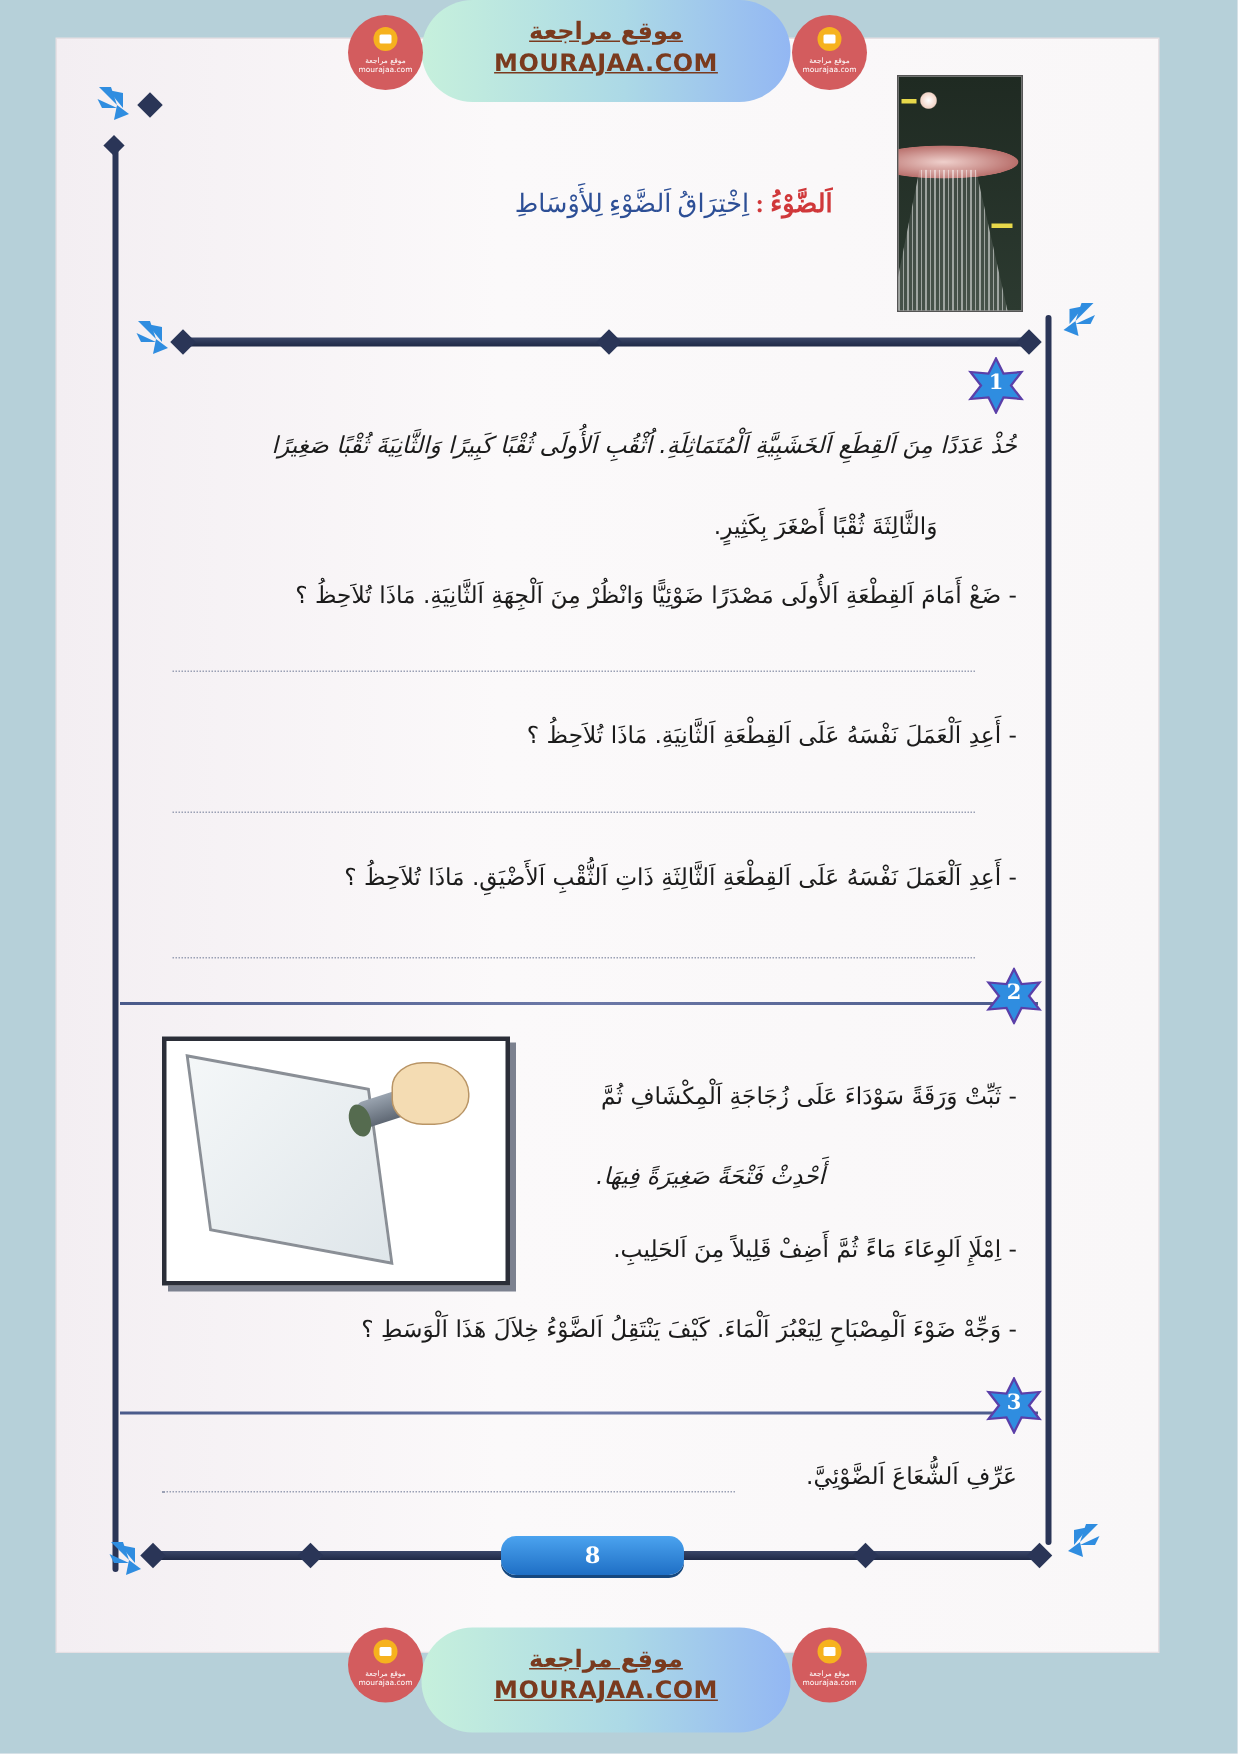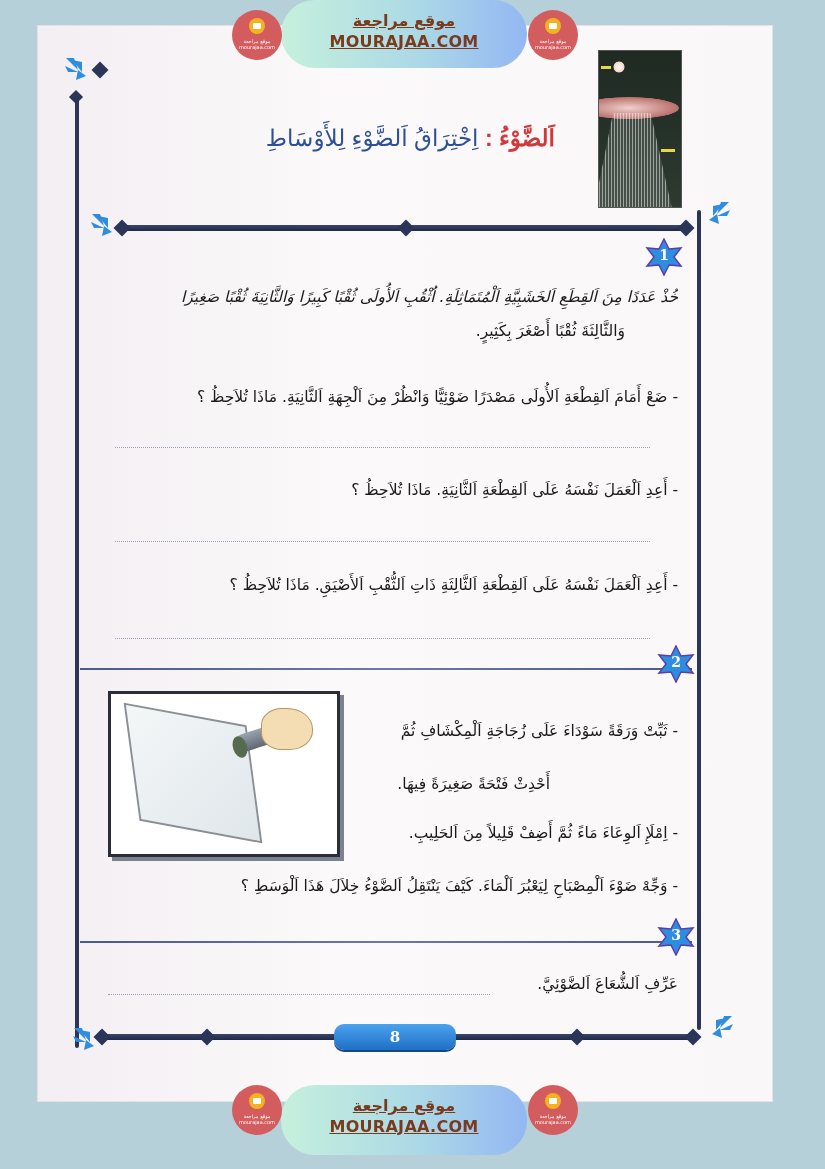--- a/index.html
+++ b/index.html
@@ -22,21 +22,21 @@
   .vbar{position:absolute;width:4px;background:#2a3557;border-radius:2px;}
   .knob{position:absolute;width:12px;height:12px;background:#2a3557;transform:rotate(45deg);}
   .hbar{position:absolute;height:6px;background:linear-gradient(180deg,#3a4668,#1f2946);border-radius:3px;}
   .fan{position:absolute;width:26px;height:26px;}
   .sep-line{position:absolute;height:2px;background:linear-gradient(90deg,#4a5a8a,#6d79a8,#4a5a8a);}
   .dots{position:absolute;height:1px;border-top:1px dotted #9aa0b4;}
 
   .star{position:absolute;width:38px;height:38px;z-index:3;}
   .star span{position:absolute;left:0;right:0;top:9px;text-align:center;color:#fff;font-family:"DejaVu Serif",serif;font-weight:bold;font-size:14px;}
 
-  .title{position:absolute;right:270px;top:125px;direction:rtl;font-family:Liberation Sans, sans-serif;font-size:23px;color:#2d4f96;white-space:nowrap;}
+  .title{position:absolute;right:270px;top:125px;direction:rtl;font-family:Liberation Serif, serif;font-size:17px;color:#2d4f96;white-space:nowrap;}
   .title .red{color:#d0383a;font-weight:bold;}
 
   .photo{position:absolute;left:598px;top:50px;width:82px;height:156px;background:linear-gradient(180deg,#1f2a22 0%,#2c3a30 100%);overflow:hidden;border:1px solid #555;}
   .photo .lamp{position:absolute;left:14px;top:10px;width:12px;height:12px;border-radius:50%;background:radial-gradient(#fff,#f3d5c8 60%,transparent 70%);}
   .photo .shade{position:absolute;left:-20px;top:46px;width:100px;height:22px;border-radius:50%;background:radial-gradient(#efd0cc,#b9706c 70%,transparent 72%);}
   .photo .beam{position:absolute;left:-6px;top:62px;width:80px;height:100px;background:repeating-linear-gradient(90deg,rgba(255,255,255,.55) 0 1px,rgba(255,255,255,.12) 1px 3px);clip-path:polygon(25% 0,72% 0,100% 100%,0 100%);}
   .photo .lbl{position:absolute;height:3px;background:#e7d84a;}
 
   .txt-ar{position:absolute;direction:rtl;text-align:right;font-family:"DejaVu Sans",sans-serif;font-size:15.5px;color:#1b1b1b;white-space:nowrap;}
 
@@ -116,21 +116,21 @@
 </div>
 
 <svg class="star" style="left:645px;top:238px;" viewBox="0 0 38 38">
     <polygon points="19,1 24,11 36,10 29,19 36,28 24,27 19,37 14,27 2,28 9,19 2,10 14,11" fill="#2f8de0" stroke="#5b3fa8" stroke-width="1.5"></polygon>
   </svg>
 <div class="star" style="left:645px;top:238px;">
     <span>1</span>
   </div>
 
 <div class="txt-ar" style="right:147px;top:288px;font-style:italic;">خُذْ عَدَدًا مِنَ اَلقِطَعِ اَلخَشَبِيَّةِ اَلْمُتَمَاثِلَةِ. اُثْقُبِ اَلأُولَى ثُقْبًا كَبِيرًا وَالثَّانِيَةَ ثُقْبًا صَغِيرًا</div>
-<div class="txt-ar" style="right:200px;top:322px;margin-left:48px;">وَالثَّالِثَةَ ثُقْبًا أَصْغَرَ بِكَثِيرٍ.</div>
+<div class="txt-ar" style="right:200px;top:342px;margin-left:48px;">وَالثَّالِثَةَ ثُقْبًا أَصْغَرَ بِكَثِيرٍ.</div>
 <div class="txt-ar" style="right:147px;top:388px;">- ضَعْ أَمَامَ اَلقِطْعَةِ اَلأُولَى مَصْدَرًا ضَوْئِيًّا وَانْظُرْ مِنَ اَلْجِهَةِ اَلثَّانِيَةِ. مَاذَا تُلاَحِظُ ؟</div>
 <div class="dots" style="left:115px;top:447px;width:535px;"></div>
 <div class="txt-ar" style="right:147px;top:481px;">- أَعِدِ اَلْعَمَلَ نَفْسَهُ عَلَى اَلقِطْعَةِ اَلثَّانِيَةِ. مَاذَا تُلاَحِظُ ؟</div>
 <div class="dots" style="left:115px;top:541px;width:535px;"></div>
 <div class="txt-ar" style="right:147px;top:576px;">- أَعِدِ اَلْعَمَلَ نَفْسَهُ عَلَى اَلقِطْعَةِ اَلثَّالِثَةِ ذَاتِ اَلثُّقْبِ اَلأَضْيَقِ. مَاذَا تُلاَحِظُ ؟</div>
 <div class="dots" style="left:115px;top:638px;width:535px;"></div>
 
 <div class="sep-line" style="left:80px;top:668px;width:612px;"></div>
 <svg class="star" style="left:657px;top:645px;" viewBox="0 0 38 38">
     <polygon points="19,1 24,11 36,10 29,19 36,28 24,27 19,37 14,27 2,28 9,19 2,10 14,11" fill="#2f8de0" stroke="#5b3fa8" stroke-width="1.5"></polygon>
@@ -140,21 +140,21 @@
   </div>
 
 <div class="figure">
   <div class="tray"></div>
   <div class="torch"></div>
   <div class="torch-head"></div>
   <div class="hand"></div>
 </div>
 
 <div class="txt-ar" style="right:147px;top:722px;text-align:center;">- ثَبِّتْ وَرَقَةً سَوْدَاءَ عَلَى زُجَاجَةِ اَلْمِكْشَافِ ثُمَّ</div>
-<div class="txt-ar" style="right:275px;top:775px;">أَحْدِثْ فَتْحَةً صَغِيرَةً فِيهَا.</div>
+<div class="txt-ar" style="right:275px;top:775px;font-style:italic;">أَحْدِثْ فَتْحَةً صَغِيرَةً فِيهَا.</div>
 <div class="txt-ar" style="right:147px;top:824px;">- اِمْلَإِ اَلوِعَاءَ مَاءً ثُمَّ أَضِفْ قَلِيلاً مِنَ اَلحَلِيبِ.</div>
 <div class="txt-ar" style="right:147px;top:877px;">- وَجِّهْ ضَوْءَ اَلْمِصْبَاحِ لِيَعْبُرَ اَلْمَاءَ. كَيْفَ يَنْتَقِلُ اَلضَّوْءُ خِلاَلَ هَذَا اَلْوَسَطِ ؟</div>
 
 <div class="sep-line" style="left:80px;top:941px;width:612px;"></div>
 <svg class="star" style="left:657px;top:918px;" viewBox="0 0 38 38">
     <polygon points="19,1 24,11 36,10 29,19 36,28 24,27 19,37 14,27 2,28 9,19 2,10 14,11" fill="#2f8de0" stroke="#5b3fa8" stroke-width="1.5"></polygon>
   </svg>
 <div class="star" style="left:657px;top:918px;">
     <span>3</span>
   </div>

